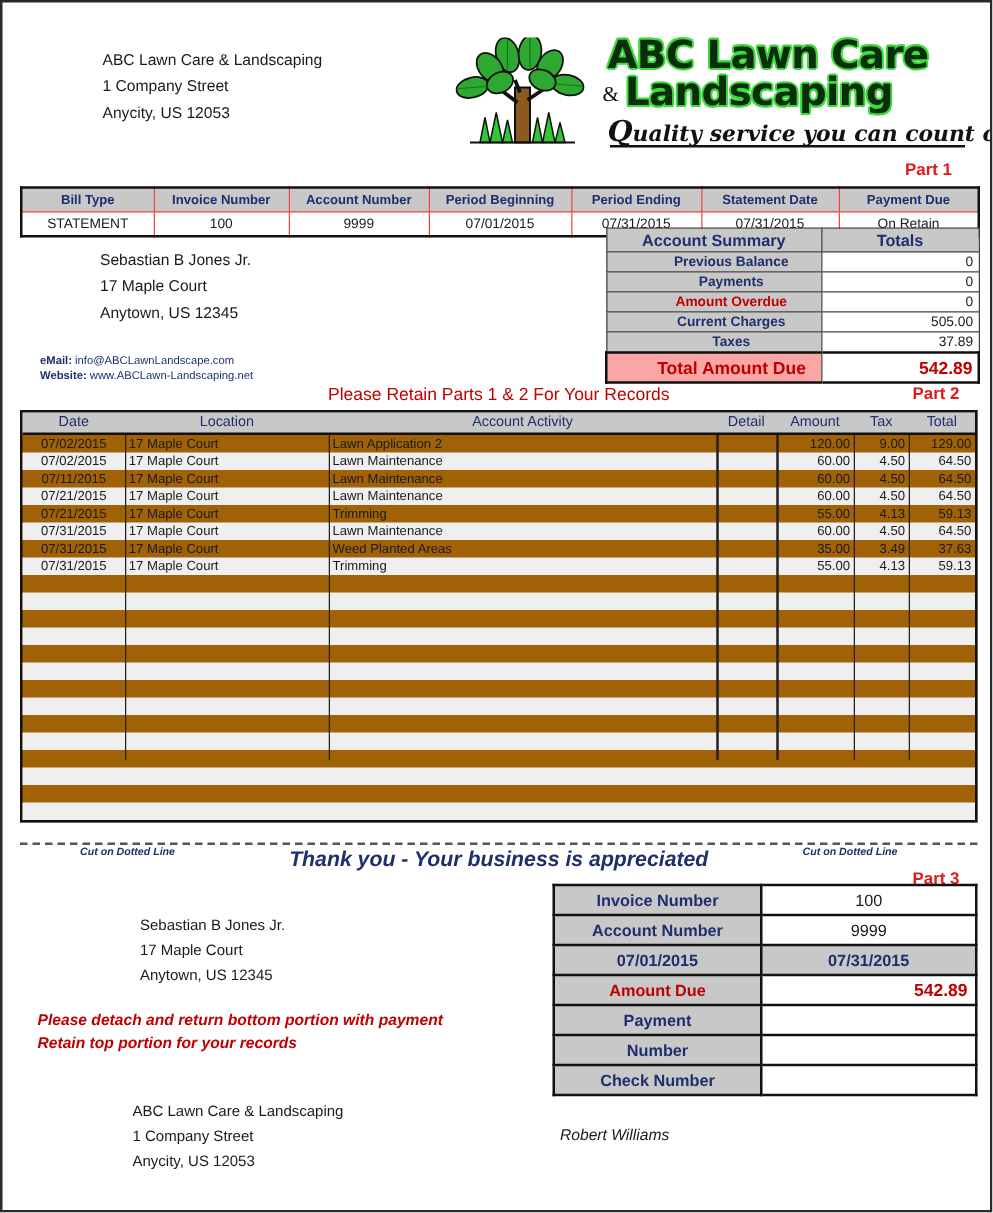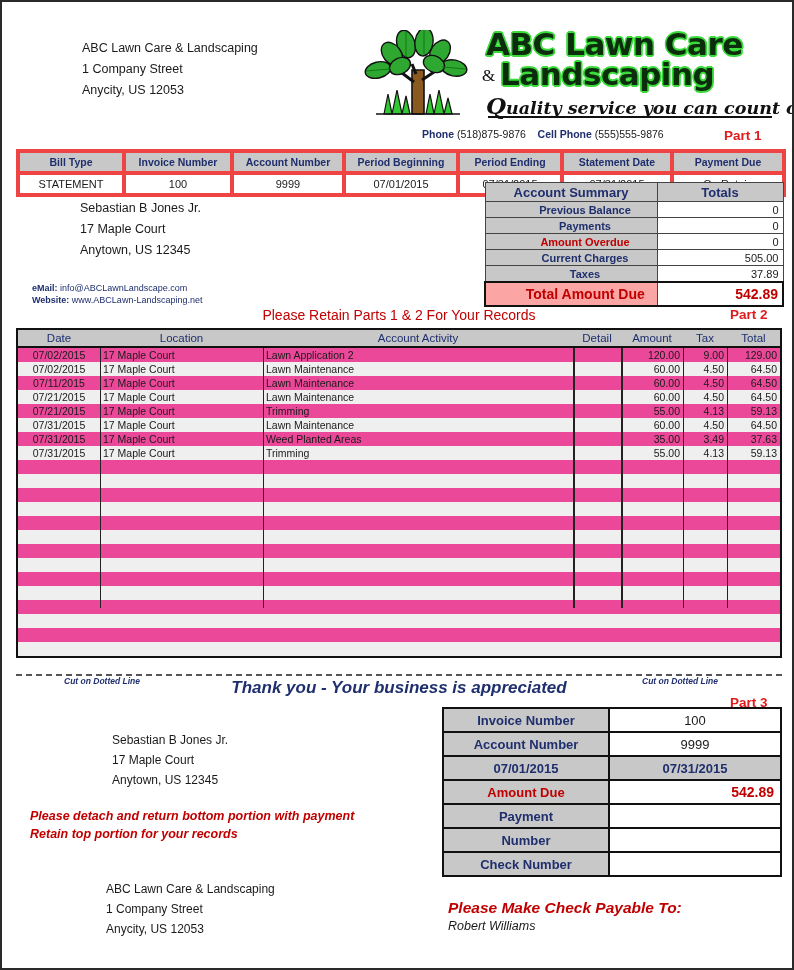--- a/index.html
+++ b/index.html
@@ -68,21 +68,21 @@
   #part2{left:728px;top:305px;}
   #part3{left:728px;top:693px;}
 
   
   .topinfo{
     position:absolute;left:14px;top:147px;width:766px;
     border-collapse:collapse;table-layout:fixed;
     border:2px solid #111;
   }
   .topinfo th,.topinfo td{
-    border:4px solid #ef4444;height:16px;padding:1px 1px;
+    border:1px solid #ef4444;height:16px;padding:1px 1px;
     font-size:11px;text-align:center;
   }
   .topinfo th{background:#c8c8c8;color:#1f2f6e;font-weight:bold;font-size:10.5px;}
   .topinfo td{background:#fff;color:#1a1a1a;font-size:11px;}
 
   
   .cust-addr{
     position:absolute;left:78px;top:196px;
     font-size:12.5px;line-height:21px;color:#1a1a1a;white-space:nowrap;
   }
@@ -113,21 +113,21 @@
 
   
   .retain{
     position:absolute;left:0;top:305px;width:794px;text-align:center;
     font-size:14px;color:#c00000;
   }
 
   
   .activity-frame{
     position:absolute;left:14px;top:326px;width:766px;height:330px;
-    border:2px solid #111;box-sizing:border-box;background:#ec4899;
+    border:2px solid #111;box-sizing:border-box;background:#a16207;
   }
   .act-head{
     display:flex;height:18px;background:#c8c8c8;
     border-bottom:2px solid #111;box-sizing:border-box;
   }
   .act-head div{
     color:#1f2f6e;font-size:11.5px;font-weight:normal;
     display:flex;align-items:center;justify-content:center;
     box-sizing:border-box;
   }
@@ -259,27 +259,20 @@
     </svg>
     <div class="logo-text">
       <div class="logo-l1">ABC Lawn Care</div>
       <div class="logo-amp">&amp;</div>
       <div class="logo-l2">Landscaping</div>
       <div class="logo-tag"><span class="cap">Q</span><span>uality service you can count on.</span></div>
       <div class="tag-rule"></div>
     </div>
   </div>
 
-  <div class="phones">
-    <span class="lbl">Phone</span>
-    <span class="num">(518)875-9876</span>
-    &nbsp;&nbsp;
-    <span class="lbl">Cell Phone</span>
-    <span class="num">(555)555-9876</span>
-  </div>
 
   <div class="part-tag" id="part1">Part 1</div>
   <div class="part-tag" id="part2">Part 2</div>
   <div class="part-tag" id="part3">Part 3</div>
 
   <table class="topinfo">
     <colgroup>
       <col style="width:106px">
         <col style="width:108px">
         <col style="width:112px">
@@ -634,17 +627,16 @@
     <div>Retain top portion for your records</div>
   </div>
 
   <div class="remit">
     <div>ABC Lawn Care &amp; Landscaping</div>
     <div>1 Company Street</div>
     <div>Anycity, US   12053</div>
   </div>
 
   <div class="payable">
-    <span class="pt">Please Make Check Payable To:</span>
     <span class="pn">Robert Williams</span>
   </div>
 
 </div>
 
 </body></html>

